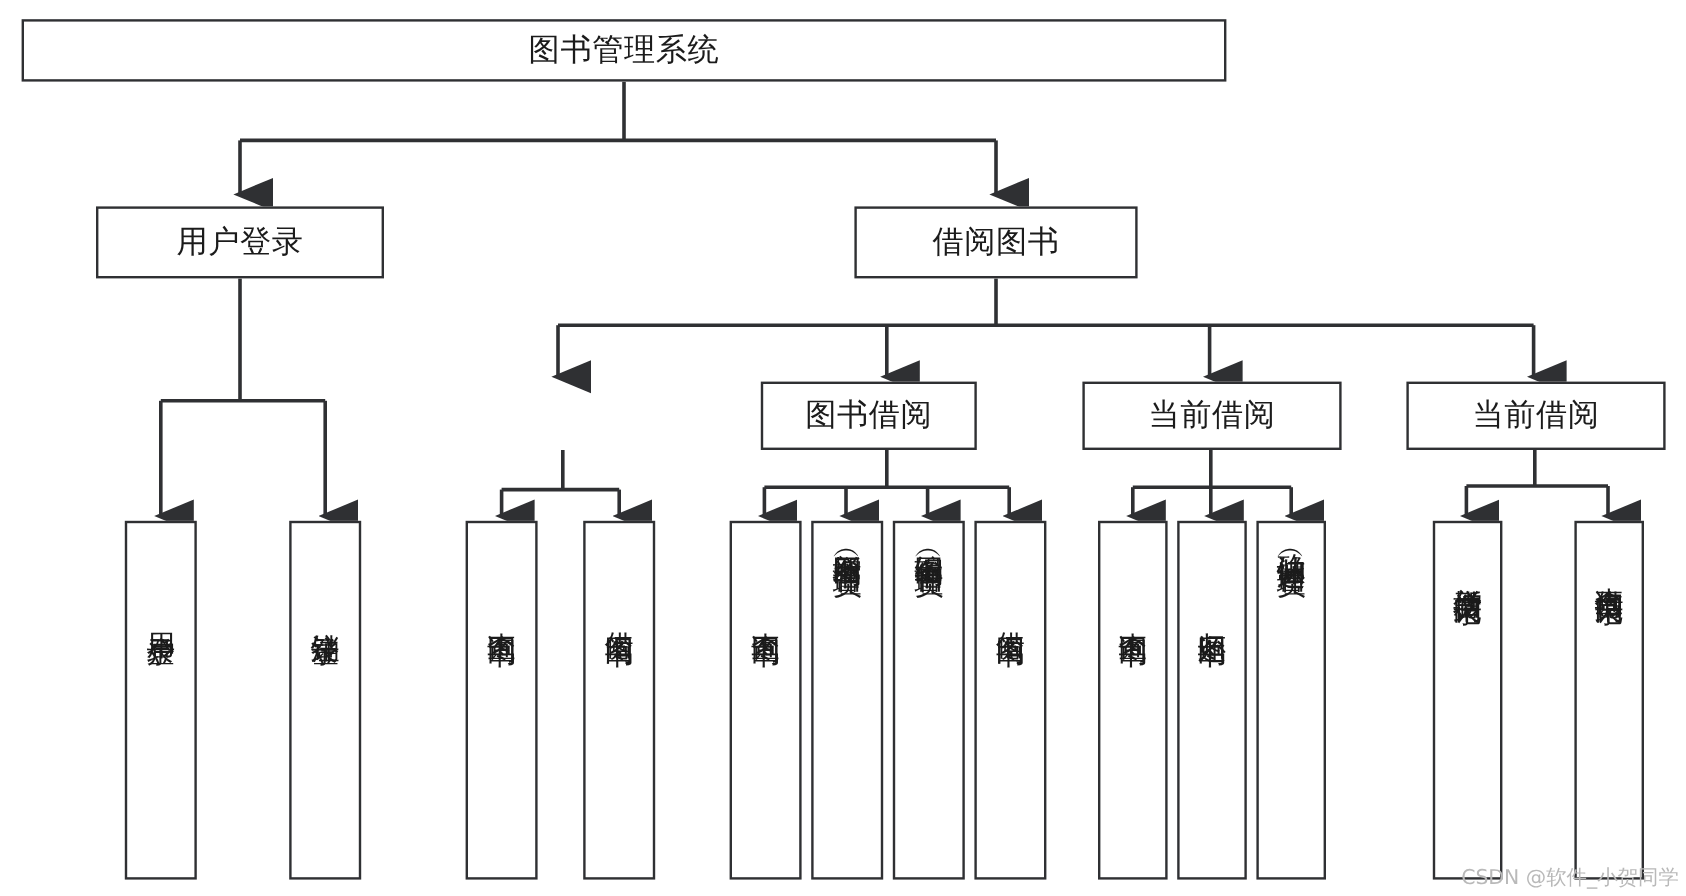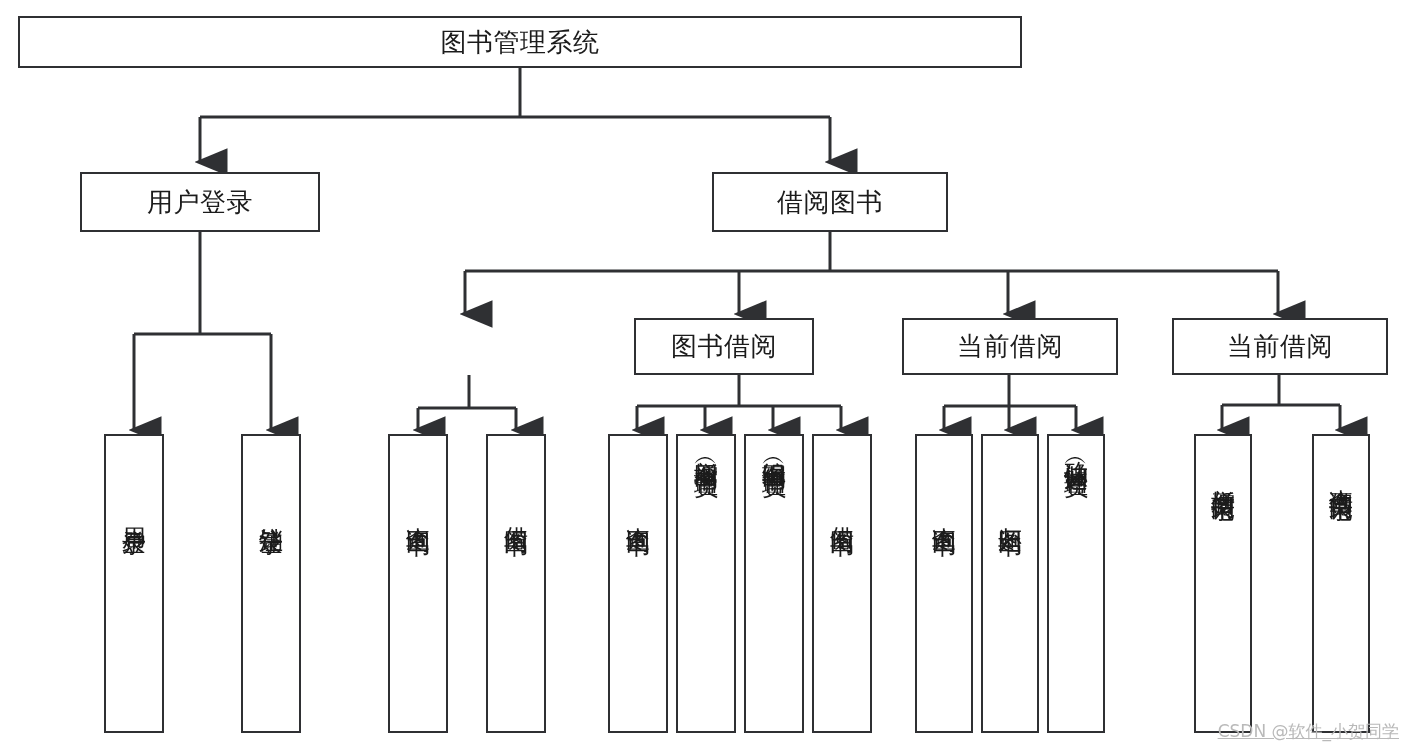--- a/index.html
+++ b/index.html
@@ -66,21 +66,20 @@
   }
   .watermark {
     position: absolute;
     right: 6px;
     bottom: 4px;
     font-size: 17px;
     color: #b9b9b9;
     z-index: 5;
     white-space: nowrap;
     font-family: "DejaVu Sans", "Liberation Sans", sans-serif;
-    text-decoration: underline;
   }
 </style>
 </head>
 <body>
 
 <div id="canvas">
 
   <svg class="links" viewBox="0 0 1405 747" xmlns="http://www.w3.org/2000/svg">
     <defs>
       <marker id="arrow" viewBox="0 0 12 12" refX="6" refY="10" markerWidth="11" markerHeight="11" orient="auto-start-reverse">

